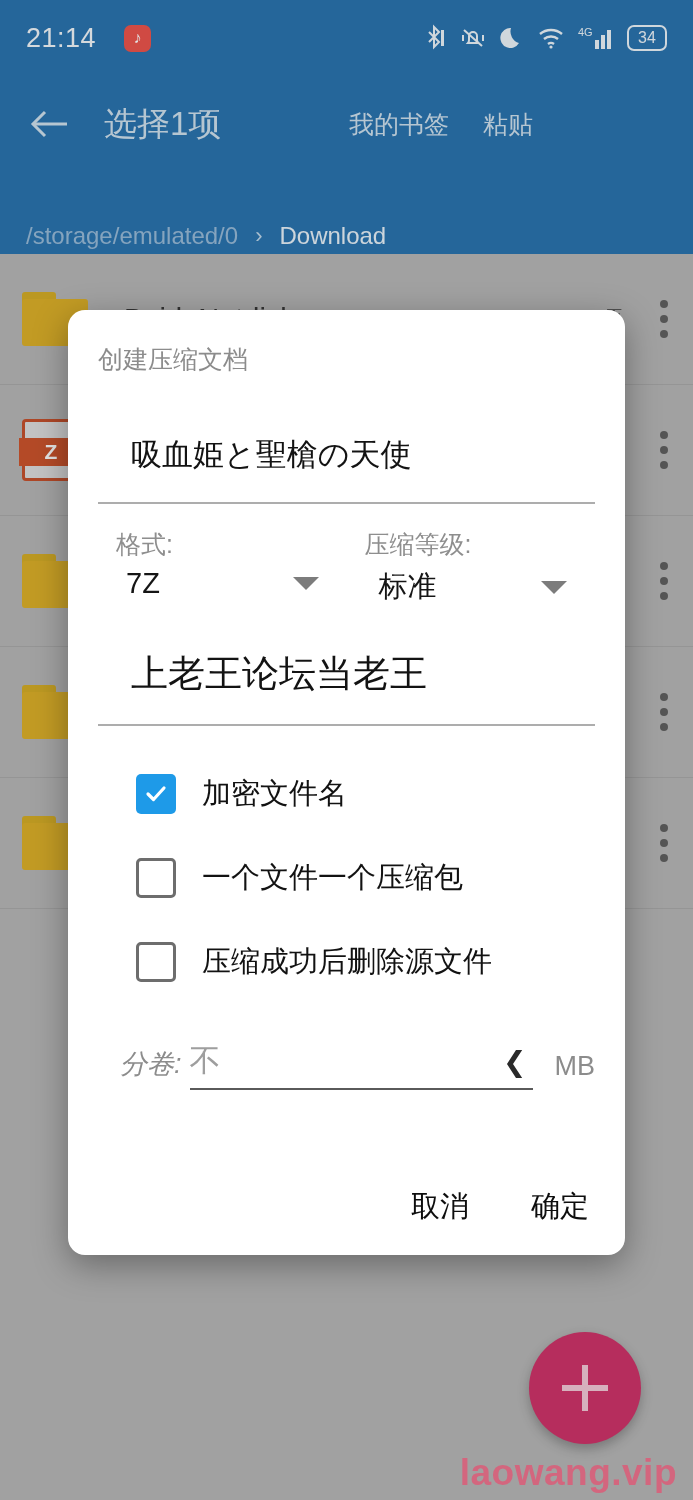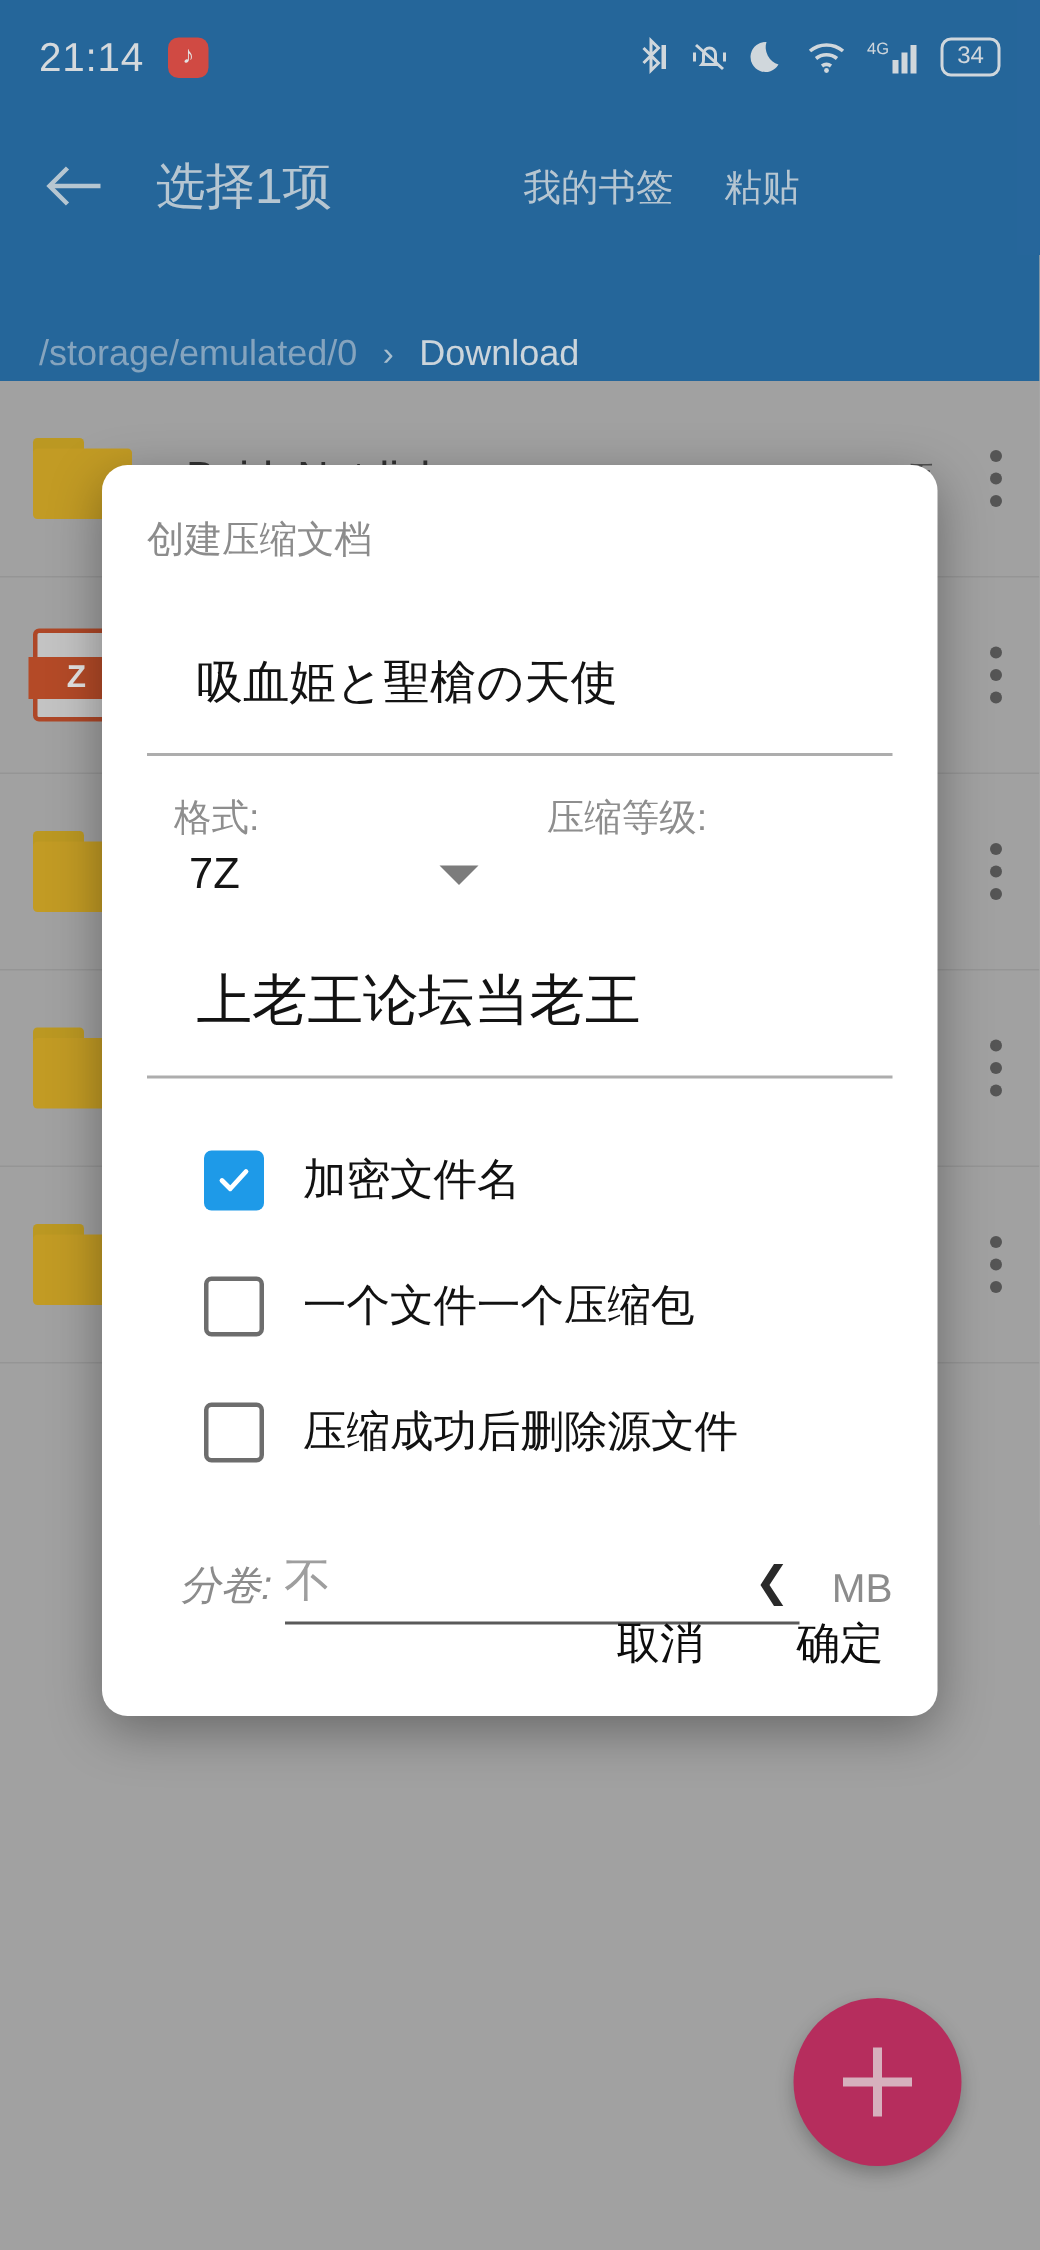--- a/index.html
+++ b/index.html
@@ -19,21 +19,21 @@
   
   #appbar {
     position: absolute; top: 0; left: 0; width: 693px; height: 254px;
     background: #1b69a8;
   }
   #statusbar {
     position: absolute; top: 0; left: 0; width: 693px; height: 76px;
     display: flex; align-items: center; justify-content: space-between;
     padding: 0 26px;
   }
-  #statusbar .left { display: flex; align-items: center; gap: 16px; }
+  #statusbar .left { display: flex; align-items: center; gap: 28px; }
   #clock { color: #eef3f7; font-size: 27px; letter-spacing: .5px; }
   #music-badge {
     width: 27px; height: 27px; border-radius: 7px; background: #e8473f;
     display: flex; align-items: center; justify-content: center;
     color: #fff; font-size: 16px; line-height: 1;
   }
   #statusbar .right { display: flex; align-items: center; gap: 13px; }
   .sb-ico { color: #e9f1f7; display: flex; align-items: center; }
   #battery {
     border: 2px solid #e9f1f7; border-radius: 7px;
@@ -118,21 +118,21 @@
     text-align: right; line-height: 1.02;
   }
   #wm-cn { font-size: 46px; font-weight: bold; color: #f2a0b4; letter-spacing: 2px; }
   #wm-en { font-size: 37px; font-weight: bold; color: #ec6986; letter-spacing: .5px; }
 
   
   #scrim { position: absolute; inset: 0; background: rgba(90,90,90,.17); }
 
   
   #dialog {
-    position: absolute; left: 68px; top: 310px; width: 557px; height: 834px;
+    position: absolute; left: 68px; top: 310px; width: 557px; height: 945px;
     background: #fff; border-radius: 17px;
     box-shadow: 0 10px 34px rgba(0,0,0,.35);
     padding: 0 30px;
   }
   #dialog-title {
     color: #8c8c8c; font-size: 25px; padding-top: 33px;
   }
   #archive-name {
     font-size: 31px; color: #131313; padding-top: 58px; padding-left: 33px;
   }
@@ -319,20 +319,21 @@
           <i></i>
         </span>
     </div>
   </div>
 
   <div id="fab">
     <span class="plus"></span>
   </div>
 
   <div id="watermark">
+    <div id="wm-en">laowang.vip</div>
   </div>
 </div>
 
 <div id="scrim"></div>
 
 <div id="dialog">
 
   <div id="dialog-title">创建压缩文档</div>
 
   <div id="archive-name">吸血姫と聖槍の天使</div>
@@ -341,20 +342,24 @@
   <div id="selectors">
     <div class="selector">
       <div class="sel-label">格式:</div>
       <div class="sel-row">
         <span class="sel-value" id="fmt-value">7Z</span>
         <span class="caret"></span>
       </div>
     </div>
     <div class="selector">
       <div class="sel-label">压缩等级:</div>
+      <div class="sel-row">
+        <span class="sel-value" id="lvl-value">标准</span>
+        <span class="caret"></span>
+      </div>
     </div>
   </div>
 
   <div id="password">上老王论坛当老王</div>
   <div class="underline" id="pwd-underline"></div>
 
   <div class="check-row first">
     <span class="cbox on">
       <svg width="26" height="26" viewBox="0 0 26 26" fill="none" stroke="#ffffff" stroke-width="3.2" stroke-linecap="round" stroke-linejoin="round">
         <path d="M5 13 L10.5 18.5 L21 7"></path>

